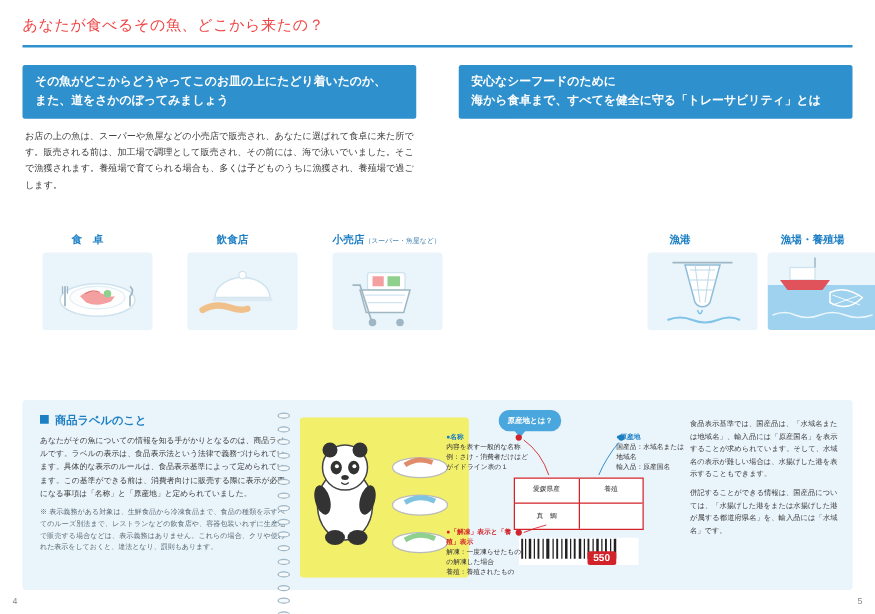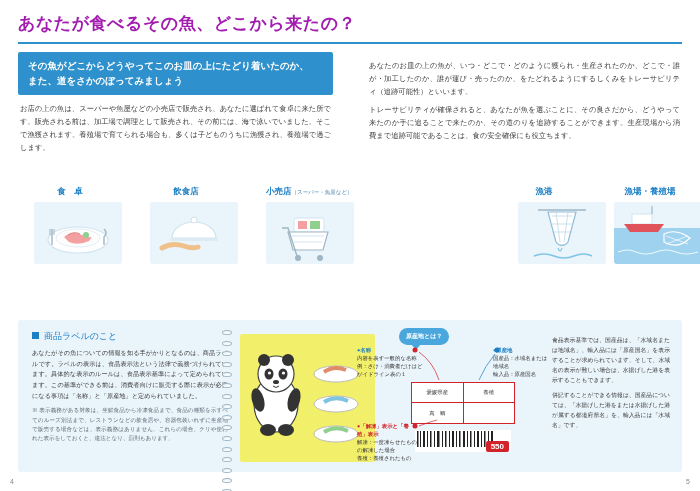--- a/index.html
+++ b/index.html
@@ -10,21 +10,21 @@
     background:#ffffff;
     color:#333;
     position:relative;
     overflow:hidden;
   }
   .page { position:absolute; inset:0; }
 
   
   .title-wrap { position:absolute; left:18px; top:12px; width:664px; }
   .title {
-    font-size:17px; font-weight:bold; color:#a21caf; letter-spacing:0.5px;
+    font-size:12px; font-weight:normal; color:#ef4444; letter-spacing:0.5px;
   }
   .title-rule {
     margin-top:7px; height:2px; background:#2e90cc; width:664px;
   }
 
   
   .top-blocks { position:absolute; left:18px; top:52px; width:664px; display:flex; gap:34px; }
   .block { width:323px; }
   .block-head {
     background:#2e90cc; color:#fff; font-size:9.5px; font-weight:bold;
@@ -49,21 +49,21 @@
     position:absolute; top:236px; width:0; height:0;
     border-top:7px solid transparent; border-bottom:7px solid transparent;
     border-left:9px solid #7fc4e8;
   }
 
   
   .note {
     position:absolute; left:18px; top:320px; width:664px; height:152px;
     background:#eaf4fb; border-radius:3px;
   }
-  .note-title { position:absolute; left:14px; top:10px; font-size:9px; font-weight:normal; color:#1c7fc4; }
+  .note-title { position:absolute; left:14px; top:10px; font-size:9px; font-weight:bold; color:#1c7fc4; }
   .note-title .sq { display:inline-block; width:7px; height:7px; background:#1c7fc4; margin-right:5px; }
   .note-text {
     position:absolute; left:14px; top:28px; width:196px; font-size:6.2px; line-height:1.72;
     color:#3a3a3a; text-align:justify;
   }
   .note-text p { margin:0 0 5px 0; }
   .note-sub { font-size:5.6px; color:#5b6b75; line-height:1.65; }
 
   
   .spiral { position:absolute; left:222px; top:330px; width:10px; height:136px; }
@@ -84,21 +84,21 @@
     position:absolute; left:26px; top:52px; width:104px; height:42px;
     border:1.2px solid #d2232a; background:#fff; font-size:5.4px; color:#333;
   }
   .lbl-row { display:flex; height:50%; }
   .lbl-cell { flex:1; border-right:1px solid #d2232a; border-bottom:1px solid #d2232a;
     display:flex; align-items:center; justify-content:center; text-align:center; line-height:1.2; }
   .lbl-cell:last-child { border-right:none; }
   .lbl-row:last-child .lbl-cell { border-bottom:none; }
   .barcode { position:absolute; left:30px; top:100px; width:96px; height:22px; }
   .price-tag {
-    position:absolute; right:2px; bottom:0; background:#d2232a; color:#fff;
+    position:absolute; right:18px; bottom:0; background:#d2232a; color:#fff;
     font-size:8px; font-weight:bold; padding:1px 5px; border-radius:2px;
   }
   .callout {
     position:absolute; font-size:5.4px; line-height:1.5; color:#333;
   }
   .callout .hd { color:#1c7fc4; font-weight:bold; }
   .callout.red .hd { color:#d2232a; }
 
   .bubble {
     position:absolute; left:400px; top:330px; background:#4aa7dd; color:#fff;
@@ -135,24 +135,22 @@
 
     <div class="block">
       <div class="block-head" style="white-space:pre-line">その魚がどこからどうやってこのお皿の上にたどり着いたのか、
 また、道をさかのぼってみましょう</div>
       <div class="block-body">
         <p>お店の上の魚は、スーパーや魚屋などの小売店で販売され、あなたに選ばれて食卓に来た所です。販売される前は、加工場で調理として販売され、その前には、海で泳いでいました。そこで漁獲されます。養殖場で育てられる場合も、多くは子どものうちに漁獲され、養殖場で過ごします。</p>
       </div>
     </div>
 
     <div class="block">
-      <div class="block-body">
-        <p>あなたのお皿の上の魚が、いつ・どこで・どのように獲られ・生産されたのか、どこで・誰が・加工したのか、誰が運び・売ったのか、をたどれるようにするしくみをトレーサビリティ（追跡可能性）といいます。</p>
-        <p>トレーサビリティが確保されると、あなたが魚を選ぶことに、その良さだから、どうやって来たのか手に追ることで来たのか、その道のりを追跡することができます。生産現場から消費まで追跡可能であることは、食の安全確保にも役立ちます。</p>
-      </div>
+      <div class="block-head" style="white-space:pre-line">安心なシーフードのために
+海から食卓まで、すべてを健全に守る「トレーサビリティ」とは</div>
     </div>
   </div>
 
   <div class="chain">
 
     <div class="node" style="left:16px; top:0;">
       <div class="node-label">
         <span>食　卓</span><span class="sub"></span>
       </div>
       <div class="node-art">

